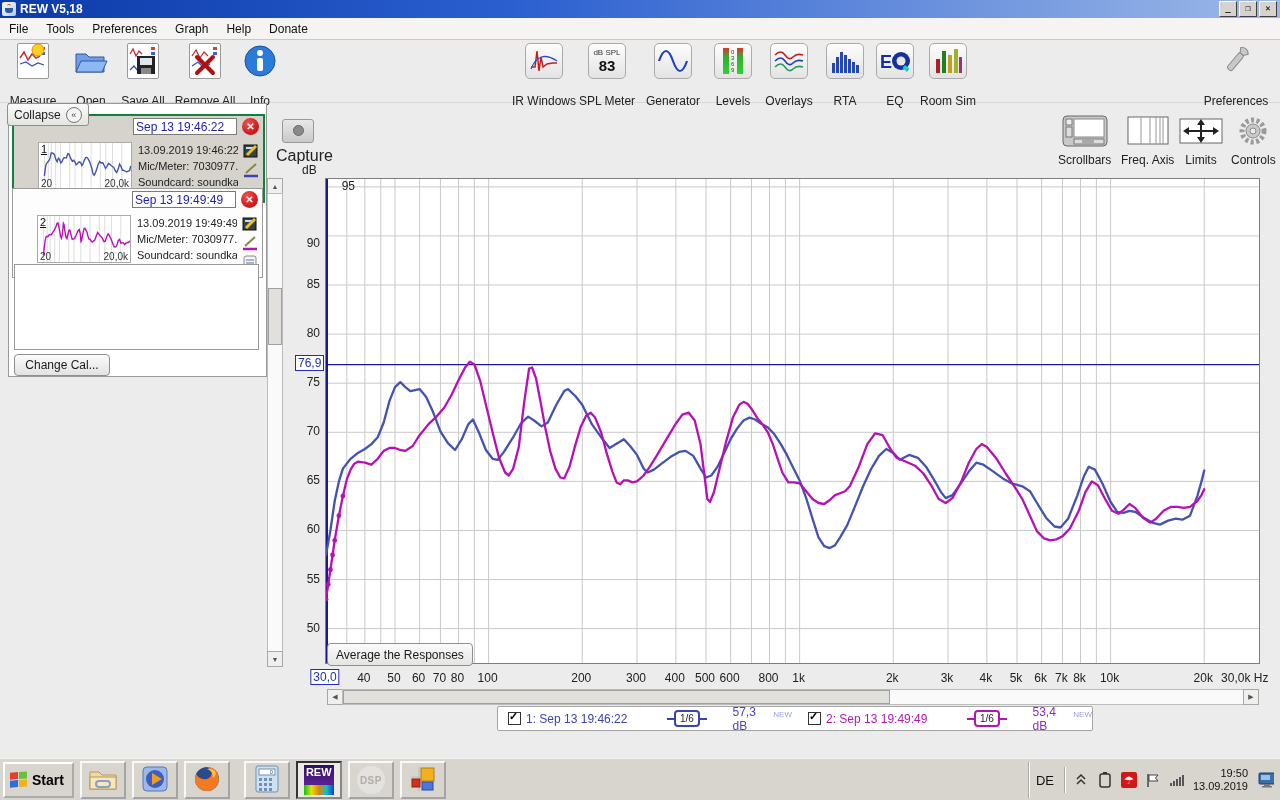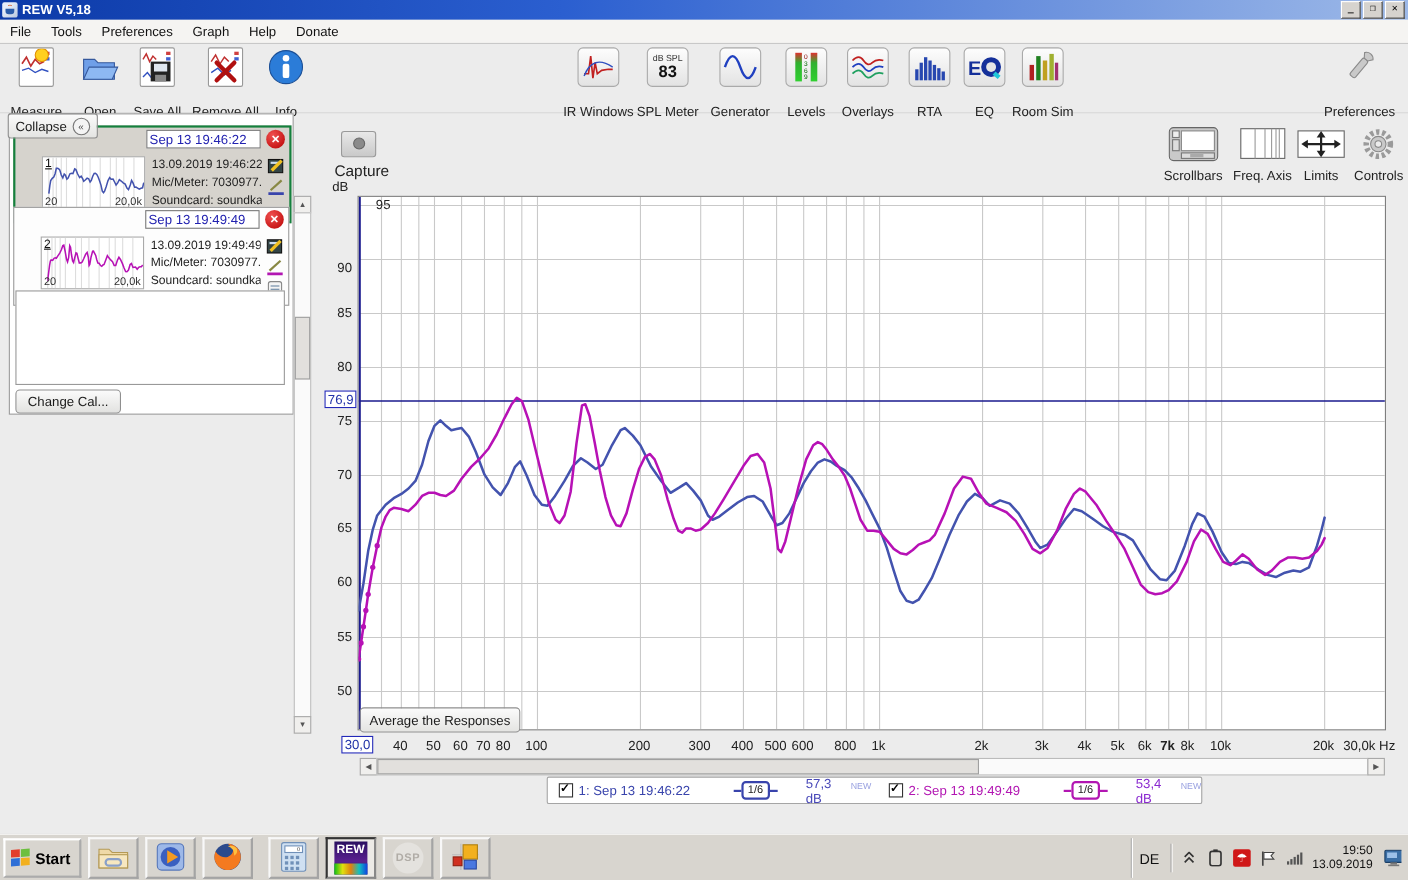--- a/index.html
+++ b/index.html
@@ -45,21 +45,21 @@
   .icol{position:absolute;right:3px;top:26px;width:18px;display:flex;flex-direction:column;gap:4px;align-items:center;}
   .sicn{width:16px;height:16px;position:relative;}
   #notes-box{position:absolute;left:5px;top:160px;width:243px;height:84px;background:#fff;border:1px solid #999;}
   #change-cal{position:absolute;left:5px;top:250px;width:94px;height:20px;background:linear-gradient(#fbfbfb,#e2e2e0);
     border:1px solid #8f8f8f;border-radius:4px;font-size:12px;display:flex;align-items:center;justify-content:center;}
   
   .sb-btn{position:absolute;background:#f0efed;border:1px solid #a8a8a8;display:flex;align-items:center;justify-content:center;font-size:7px;color:#555;}
   .sb-track{position:absolute;background:#fafafa;border:1px solid #bbb;}
   .sb-thumb{position:absolute;background:#e2e0dd;border:1px solid #a0a0a0;}
   
-  #capture{position:absolute;left:304px;top:115px;width:44px;text-align:center;font-size:14px;color:#222;}
+  #capture{position:absolute;left:276px;top:115px;width:44px;text-align:center;font-size:16px;color:#222;}
   #capture .cam{width:30px;height:22px;margin:4px auto 4px;background:linear-gradient(#e8e8e8,#c9c9c9);border:1px solid #999;border-radius:3px;position:relative;}
   #capture .cam:before{content:"";position:absolute;left:10px;top:5px;width:9px;height:9px;border-radius:50%;background:#8a8a8a;border:1px solid #666;}
   #tabstrip{position:absolute;left:381px;top:128px;display:flex;}
   .gtab{height:18px;padding:3px 8px 2px;border:1px solid #8d8d8d;margin-left:-1px;font-size:12px;color:#222;
     background:linear-gradient(#fdfdfd,#eaeaea);display:flex;align-items:center;white-space:nowrap;}
   .gtab.active{background:#d2d2d2;box-shadow:inset 1px 1px 2px rgba(0,0,0,.25);}
   .gtab:first-child{border-radius:3px 0 0 3px;}
   .gtab:last-child{border-radius:0 3px 3px 0;}
   .gbtn{position:absolute;top:115px;display:flex;flex-direction:column;align-items:center;gap:3px;font-size:12px;color:#222;}
   
@@ -553,21 +553,21 @@
       <div class="xtick" style="left: 674.856px;">400</div>
       <div class="xtick" style="left: 704.995px;">500</div>
       <div class="xtick" style="left: 729.62px;">600</div>
       <div class="xtick" style="left: 768.476px;">800</div>
       <div class="xtick" style="left: 798.615px;">1k</div>
       <div class="xtick" style="left: 892.236px;">2k</div>
       <div class="xtick" style="left: 947px;">3k</div>
       <div class="xtick" style="left: 985.856px;">4k</div>
       <div class="xtick" style="left: 1015.99px;">5k</div>
       <div class="xtick" style="left: 1040.62px;">6k</div>
-      <div class="xtick" style="left: 1061.44px; font-weight: bold;">7k</div>
+      <div class="xtick" style="left: 1061.44px;">7k</div>
       <div class="xtick" style="left: 1079.48px;">8k</div>
       <div class="xtick" style="left: 1109.62px;">10k</div>
       <div class="xtick" style="left: 1203.24px;">20k</div>
       <div class="xtick" style="left: 1258px; transform: translateX(-78%);">30,0k Hz</div>
     </div>
 
   <div class="sb-btn" style="left:327px;top:689px;width:14px;height:14px">◀</div>
   <div class="sb-track" style="left:342px;top:689px;width:900px;height:14px"></div>
   <div class="sb-thumb" style="left:343px;top:690px;width:545px;height:12px"></div>
   <div class="sb-btn" style="left:1243px;top:689px;width:14px;height:14px">▶</div>

